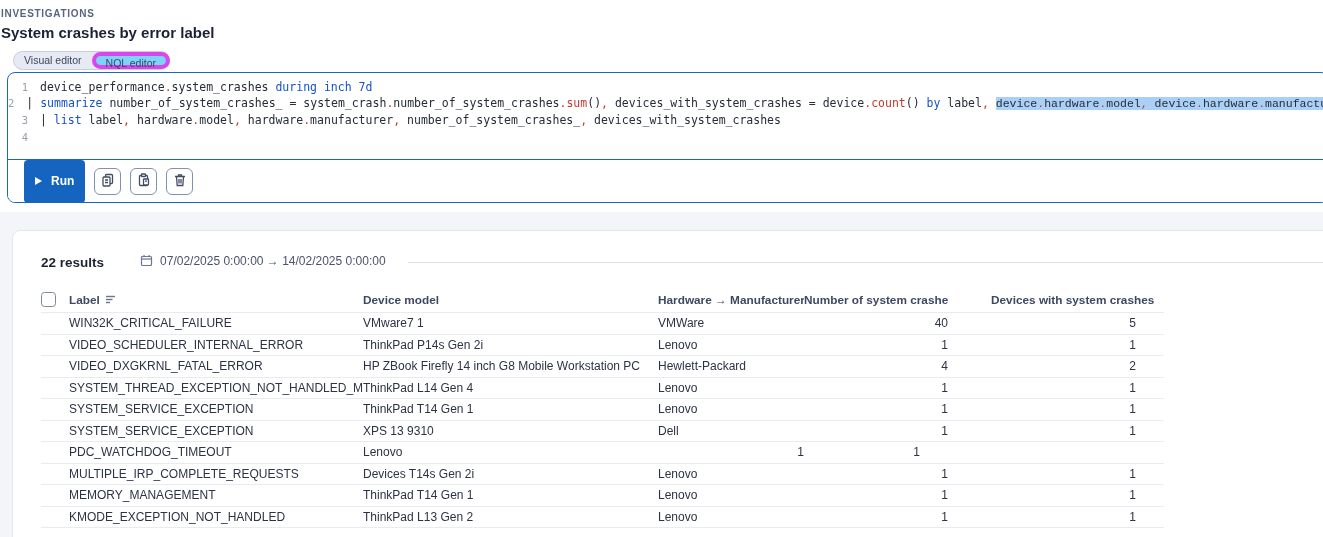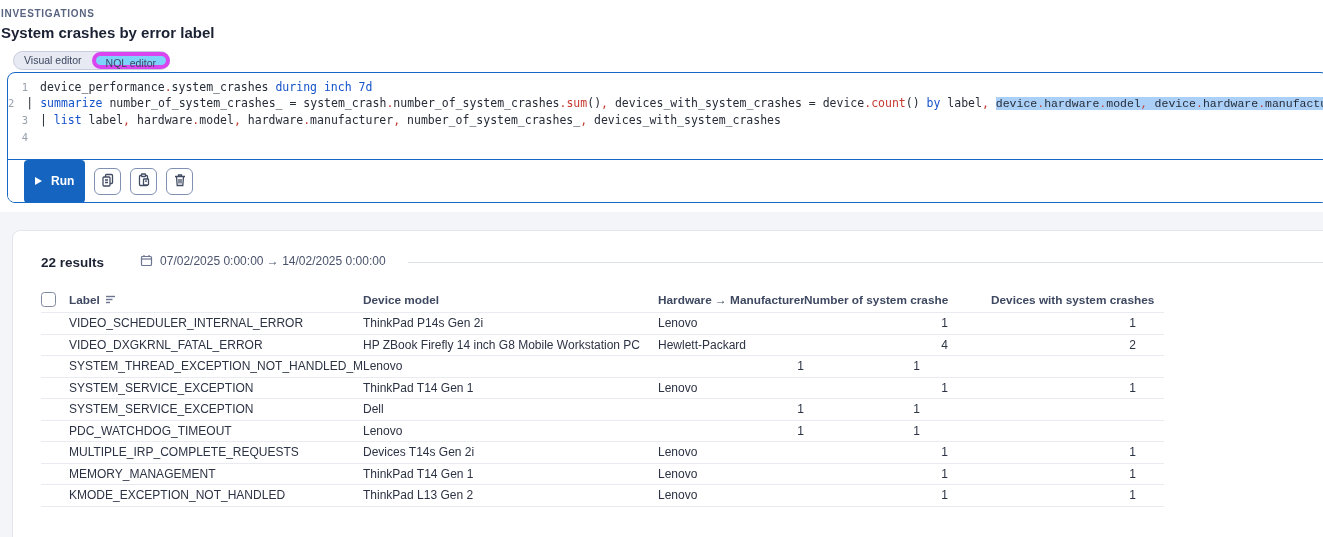--- a/index.html
+++ b/index.html
@@ -165,52 +165,62 @@
           </span>
         </div>
         <div class="tcell c2">Device model</div>
         <div class="tcell c3">Hardware → Manufacturer</div>
         <div class="tcell c4">Number of system crashes</div>
         <div class="tcell c5">Devices with system crashes</div>
       </div>
       <div>
           <div class="trow">
             <div class="tcell c0"></div>
+            <div class="tcell c1">WIN32K_CRITICAL_FAILURE</div>
+            <div class="tcell c2">VMware7 1</div>
+            <div class="tcell c3">VMWare</div>
+            <div class="tcell c4">40</div>
+            <div class="tcell c5">5</div>
+          </div>
+          <div class="trow">
+            <div class="tcell c0"></div>
             <div class="tcell c1">VIDEO_SCHEDULER_INTERNAL_ERROR</div>
             <div class="tcell c2">ThinkPad P14s Gen 2i</div>
             <div class="tcell c3">Lenovo</div>
             <div class="tcell c4">1</div>
             <div class="tcell c5">1</div>
           </div>
           <div class="trow">
             <div class="tcell c0"></div>
             <div class="tcell c1">VIDEO_DXGKRNL_FATAL_ERROR</div>
             <div class="tcell c2">HP ZBook Firefly 14 inch G8 Mobile Workstation PC</div>
             <div class="tcell c3">Hewlett-Packard</div>
             <div class="tcell c4">4</div>
             <div class="tcell c5">2</div>
           </div>
           <div class="trow">
             <div class="tcell c0"></div>
             <div class="tcell c1">SYSTEM_THREAD_EXCEPTION_NOT_HANDLED_M</div>
+            <div class="tcell c2">ThinkPad L14 Gen 4</div>
             <div class="tcell c3">Lenovo</div>
             <div class="tcell c4">1</div>
             <div class="tcell c5">1</div>
           </div>
           <div class="trow">
             <div class="tcell c0"></div>
             <div class="tcell c1">SYSTEM_SERVICE_EXCEPTION</div>
             <div class="tcell c2">ThinkPad T14 Gen 1</div>
             <div class="tcell c3">Lenovo</div>
             <div class="tcell c4">1</div>
             <div class="tcell c5">1</div>
           </div>
           <div class="trow">
             <div class="tcell c0"></div>
             <div class="tcell c1">SYSTEM_SERVICE_EXCEPTION</div>
+            <div class="tcell c2">XPS 13 9310</div>
             <div class="tcell c3">Dell</div>
             <div class="tcell c4">1</div>
             <div class="tcell c5">1</div>
           </div>
           <div class="trow">
             <div class="tcell c0"></div>
             <div class="tcell c1">PDC_WATCHDOG_TIMEOUT</div>
             <div class="tcell c3">Lenovo</div>
             <div class="tcell c4">1</div>
             <div class="tcell c5">1</div>

